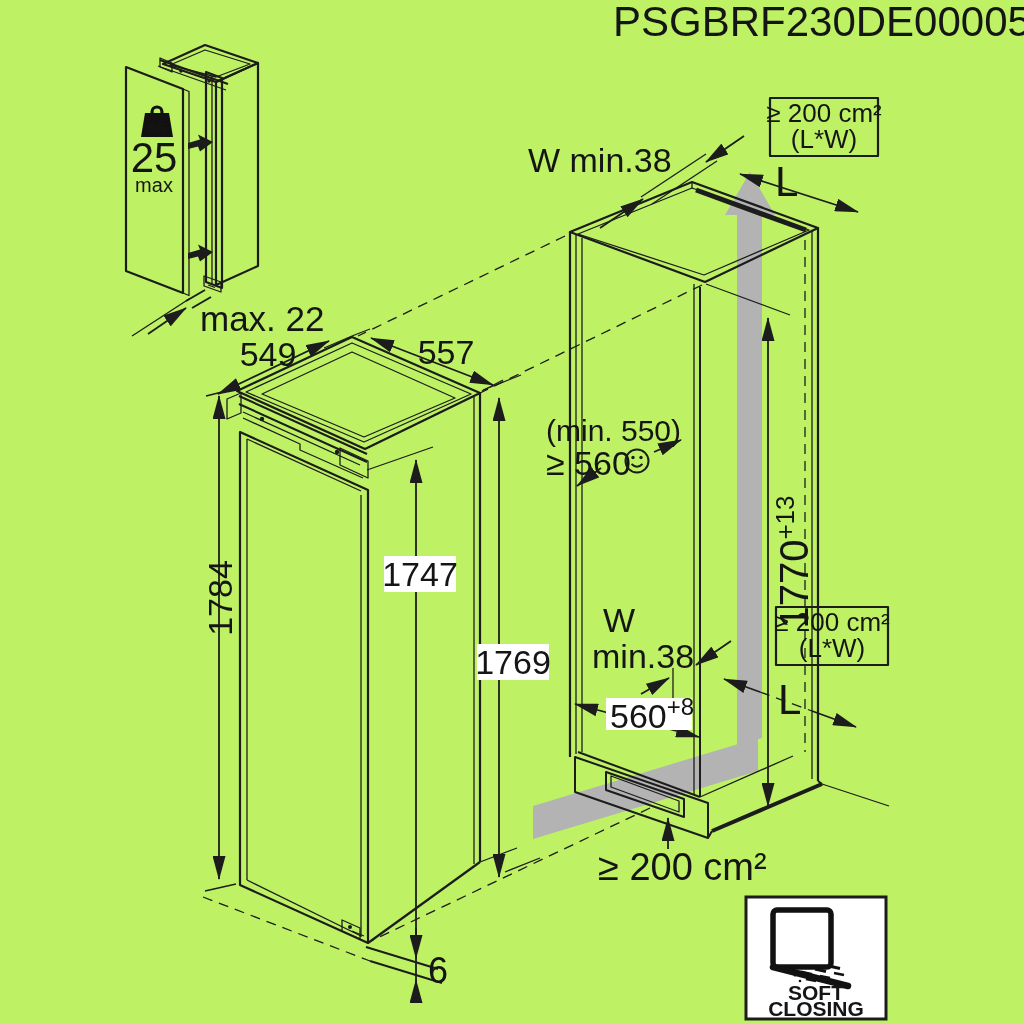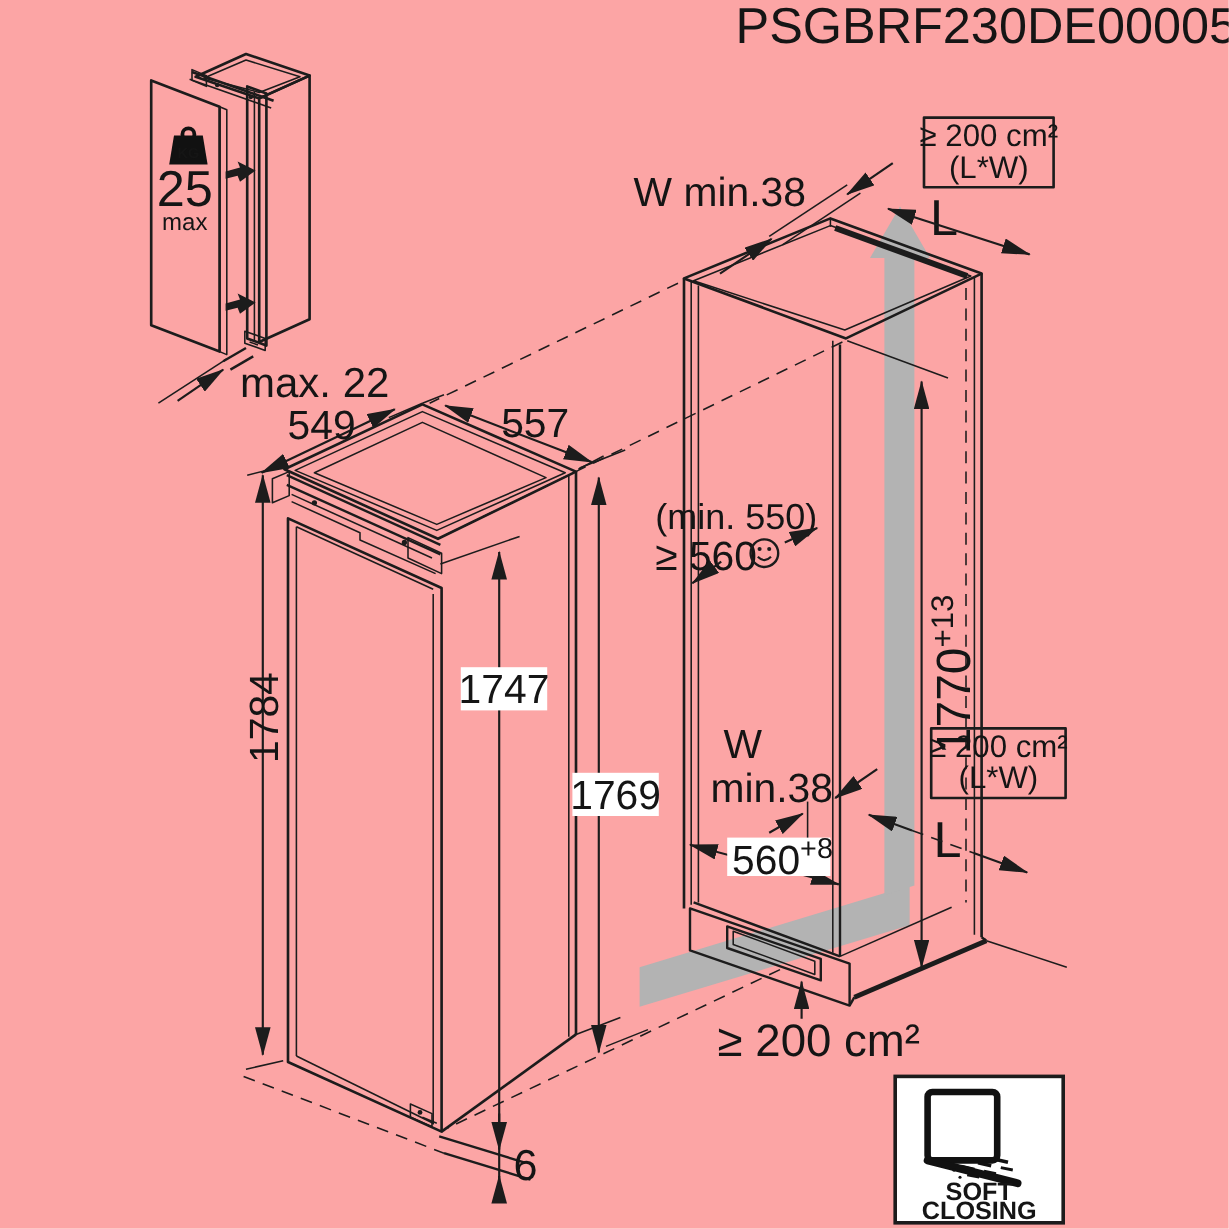--- a/index.html
+++ b/index.html
@@ -1,16 +1,16 @@
 <!DOCTYPE html>
 <html><head>
 <meta charset="utf-8">
 <style>
   html,body{margin:0;padding:0;background:#ffffff;}
-  .stage{width:1024px;height:1024px;position:relative;background:#fca5a5;overflow:hidden;}
+  .stage{width:1024px;height:1024px;position:relative;background:#bef264;overflow:hidden;}
   svg{display:block;}
   text{font-family:"Liberation Sans","DejaVu Sans",sans-serif;fill:#151515;}
   .ln{stroke:#1c1c1c;stroke-width:2.2;fill:none;stroke-linejoin:round;}
   .ln2{stroke:#1c1c1c;stroke-width:2;fill:none;stroke-linejoin:round;}
   .thin{stroke:#1c1c1c;stroke-width:1.3;fill:none;stroke-linejoin:round;}
   .thick{stroke:#1c1c1c;stroke-width:5;fill:none;stroke-linecap:butt;}
   .thick4{stroke:#1c1c1c;stroke-width:4;fill:none;}
   .dash{stroke-dasharray:10 7;}
   .dim{stroke:#1c1c1c;stroke-width:1.8;fill:none;}
   .t20{font-size:20px;} .t21{font-size:21px;font-weight:bold;} .t26{font-size:26px;}

